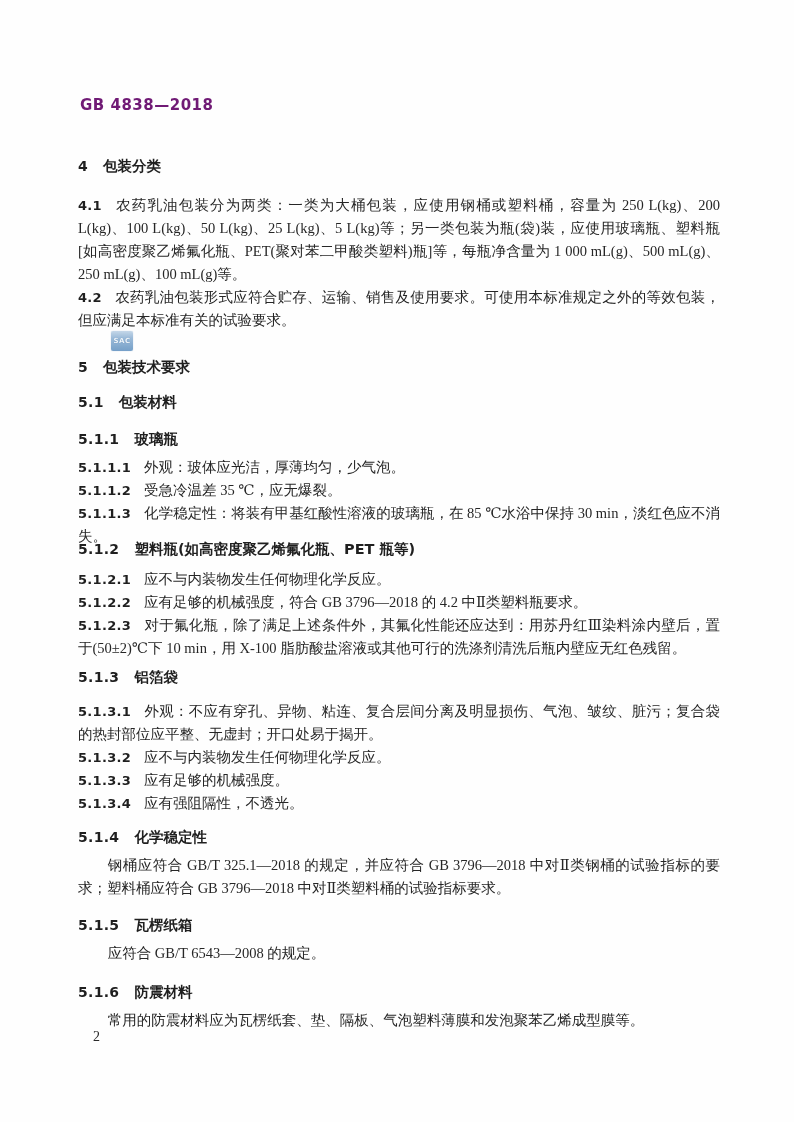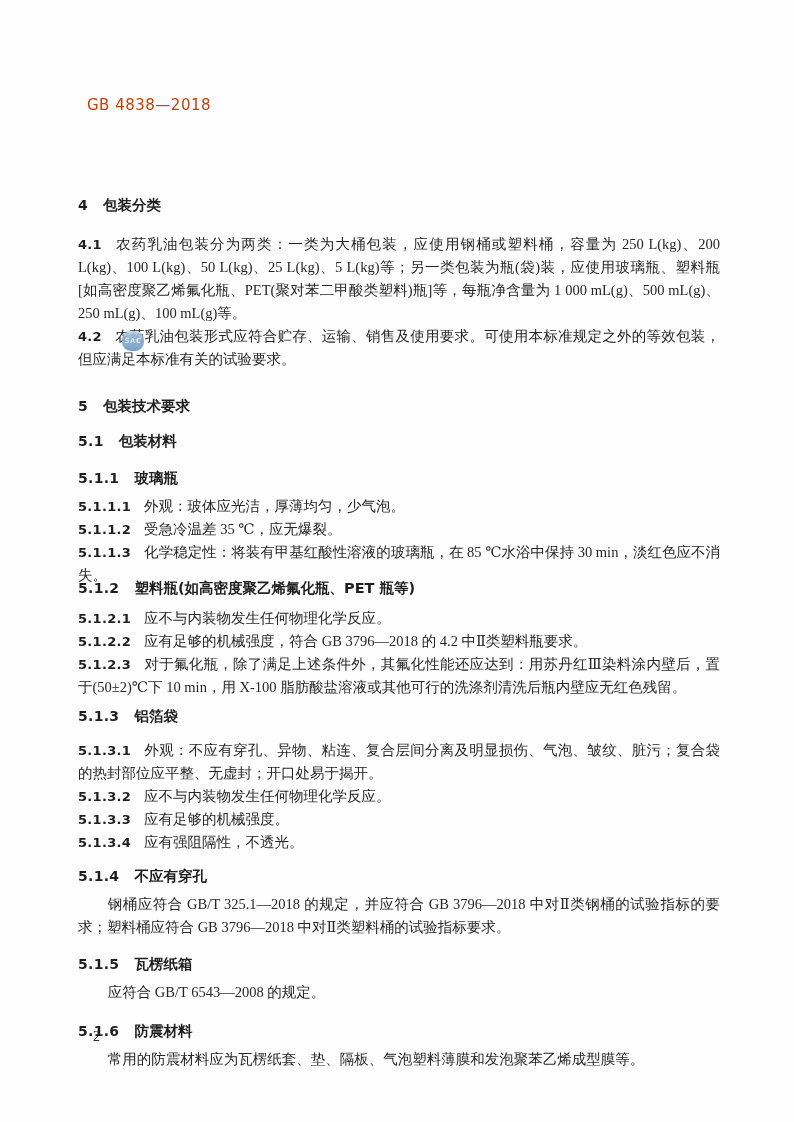--- a/index.html
+++ b/index.html
@@ -8,42 +8,41 @@
     background:#ffffff;
     font-family:"Liberation Serif","DejaVu Serif",serif;
   }
   .page{
     position:relative;width:794px;height:1122px;overflow:hidden;
     background:#fefefe;color:#262626;
   }
   .doc-header{
     position:absolute;left:80px;top:96px;
     font-family:"DejaVu Sans","Liberation Sans",sans-serif;
-    font-weight:400;font-size:15px;letter-spacing:.5px;color:#c2410c;margin-left:7px;
+    font-weight:700;font-size:15px;letter-spacing:.5px;color:#701a75;
   }
   .block{
     position:absolute;left:78px;width:642px;
     font-size:14.5px;line-height:23px;text-align:justify;
     text-justify:inter-ideograph;
-    margin-top:39px;
   }
   .num{
     font-family:"DejaVu Sans","Liberation Sans",sans-serif;
     font-weight:700;font-size:13px;letter-spacing:.3px;
     margin-right:13px;color:#1f1f1f;
   }
   .heading{
     font-family:"DejaVu Sans","Liberation Sans",sans-serif;
     font-weight:700;font-size:14.5px;color:#1f1f1f;text-align:left;
   }
   .heading .num{margin-right:15px;font-size:14px;}
   .indent{text-indent:2.05em;}
   .watermark{
-    position:absolute;left:122px;top:331px;width:22px;height:20px;
-    border-radius:9px;opacity:.88;
+    position:absolute;left:111px;top:331px;width:22px;height:20px;
+    border-radius:2px;opacity:.88;
     background:linear-gradient(180deg,#bdd2e6 0%,#8fb2d4 35%,#6393c1 100%);
     display:flex;align-items:center;justify-content:center;
     box-shadow:0 0 1px rgba(70,110,160,.5);
   }
   .watermark span{
     font-family:"DejaVu Sans","Liberation Sans",sans-serif;
     font-weight:700;font-size:7px;color:#eef4fa;letter-spacing:.5px;
     text-shadow:0 0 1px #4a7bab;
   }
   .page-number{
@@ -128,21 +127,21 @@
 
   <div class="block" style="top:769px">
     <span class="num">5.1.3.3</span><span>应有足够的机械强度。</span>
   </div>
 
   <div class="block" style="top:792px">
     <span class="num">5.1.3.4</span><span>应有强阻隔性，不透光。</span>
   </div>
 
   <div class="block heading" style="top:826px">
-    <span class="num">5.1.4</span><span>不应有穿孔</span>
+    <span class="num">5.1.4</span><span>化学稳定性</span>
   </div>
 
   <div class="block indent" style="top:854px">
     <span>钢桶应符合 GB/T 325.1—2018 的规定，并应符合 GB 3796—2018 中对Ⅱ类钢桶的试验指标的要求；塑料桶应符合 GB 3796—2018 中对Ⅱ类塑料桶的试验指标要求。</span>
   </div>
 
   <div class="block heading" style="top:914px">
     <span class="num">5.1.5</span><span>瓦楞纸箱</span>
   </div>
 

